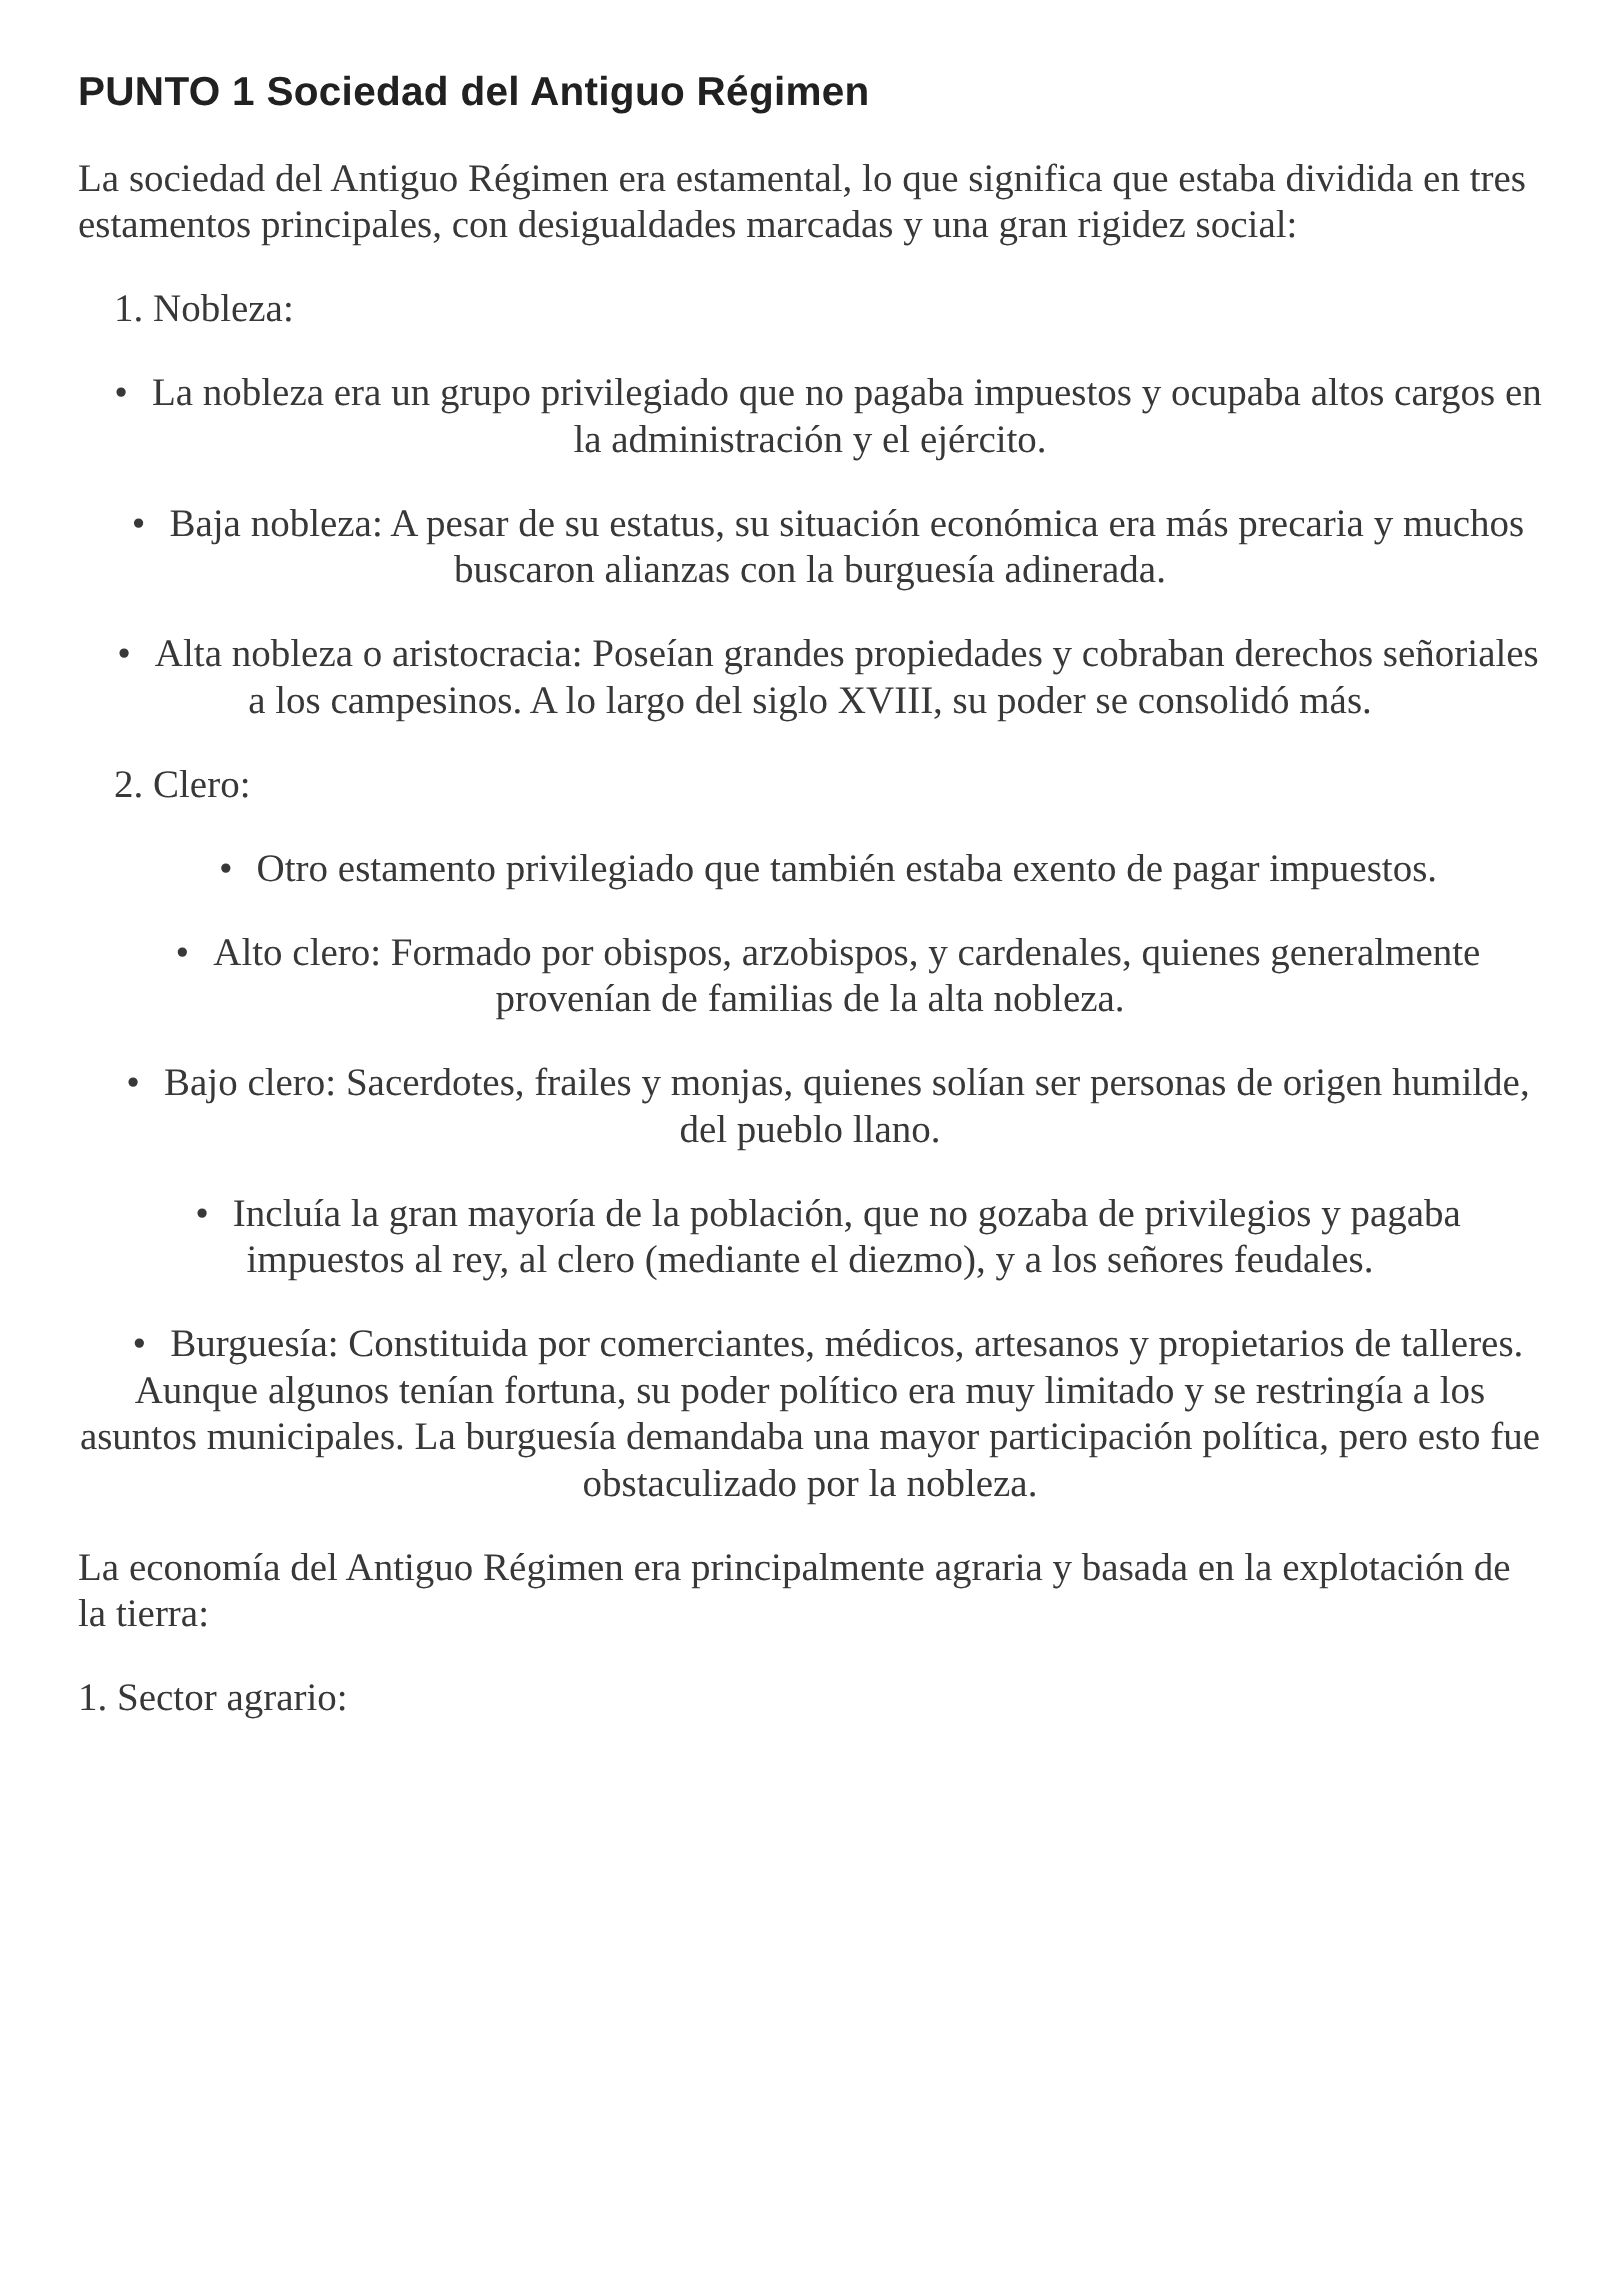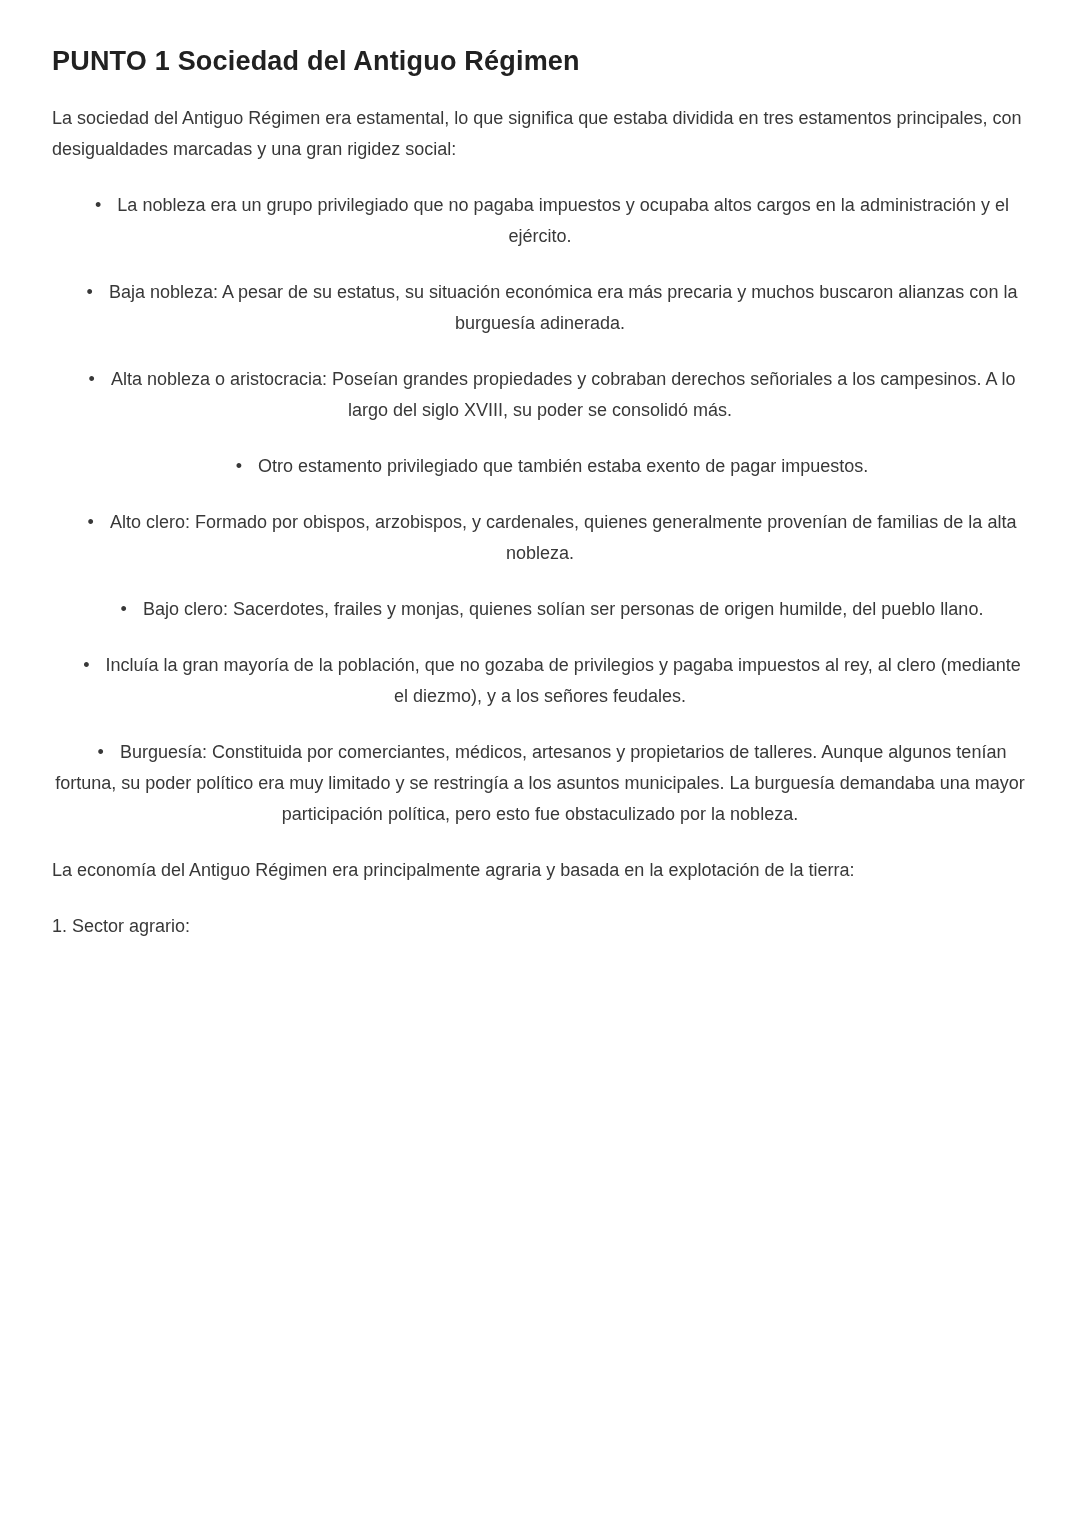--- a/index.html
+++ b/index.html
@@ -15,24 +15,25 @@
     padding: 46px 52px 40px 52px;
   }
   .doc-title {
     font-size: 27px;
     font-weight: 700;
     color: #212121;
     margin-bottom: 26px;
     letter-spacing: 0.2px;
   }
   .para, .bullet, .numitem, .numflush {
-    font-size: 18px;
+    font-size: 26px;
     line-height: 31px;
     margin-bottom: 25px;
     color: #383838;
+    font-family: Liberation Serif, serif;
   }
   .numitem { text-indent: 24px; }
   .numflush { text-indent: 0; }
   .bullet { text-indent: 24px; text-align: center; }
   .dot {
     display: inline;
     margin-right: 16px;
     color: #383838;
   }
   .subheading {
@@ -44,27 +45,29 @@
 </style>
 </head>
 <body>
 
 <div class="page">
 
   <h1 class="doc-title">PUNTO 1 Sociedad del Antiguo Régimen</h1>
 
   <p class="para">La sociedad del Antiguo Régimen era estamental, lo que significa que estaba dividida en tres estamentos principales, con desigualdades marcadas y una gran rigidez social:</p>
 
+  <p class="numitem">1. Nobleza:</p>
 
   <p class="bullet"><span class="dot">•</span><span>La nobleza era un grupo privilegiado que no pagaba impuestos y ocupaba altos cargos en la administración y el ejército.</span></p>
 
   <p class="bullet"><span class="dot">•</span><span>Baja nobleza: A pesar de su estatus, su situación económica era más precaria y muchos buscaron alianzas con la burguesía adinerada.</span></p>
 
   <p class="bullet"><span class="dot">•</span><span>Alta nobleza o aristocracia: Poseían grandes propiedades y cobraban derechos señoriales a los campesinos. A lo largo del siglo XVIII, su poder se consolidó más.</span></p>
 
+  <p class="numitem">2. Clero:</p>
 
   <p class="bullet"><span class="dot">•</span><span>Otro estamento privilegiado que también estaba exento de pagar impuestos.</span></p>
 
   <p class="bullet"><span class="dot">•</span><span>Alto clero: Formado por obispos, arzobispos, y cardenales, quienes generalmente provenían de familias de la alta nobleza.</span></p>
 
   <p class="bullet"><span class="dot">•</span><span>Bajo clero: Sacerdotes, frailes y monjas, quienes solían ser personas de origen humilde, del pueblo llano.</span></p>
 
 
   <p class="bullet"><span class="dot">•</span><span>Incluía la gran mayoría de la población, que no gozaba de privilegios y pagaba impuestos al rey, al clero (mediante el diezmo), y a los señores feudales.</span></p>
 

